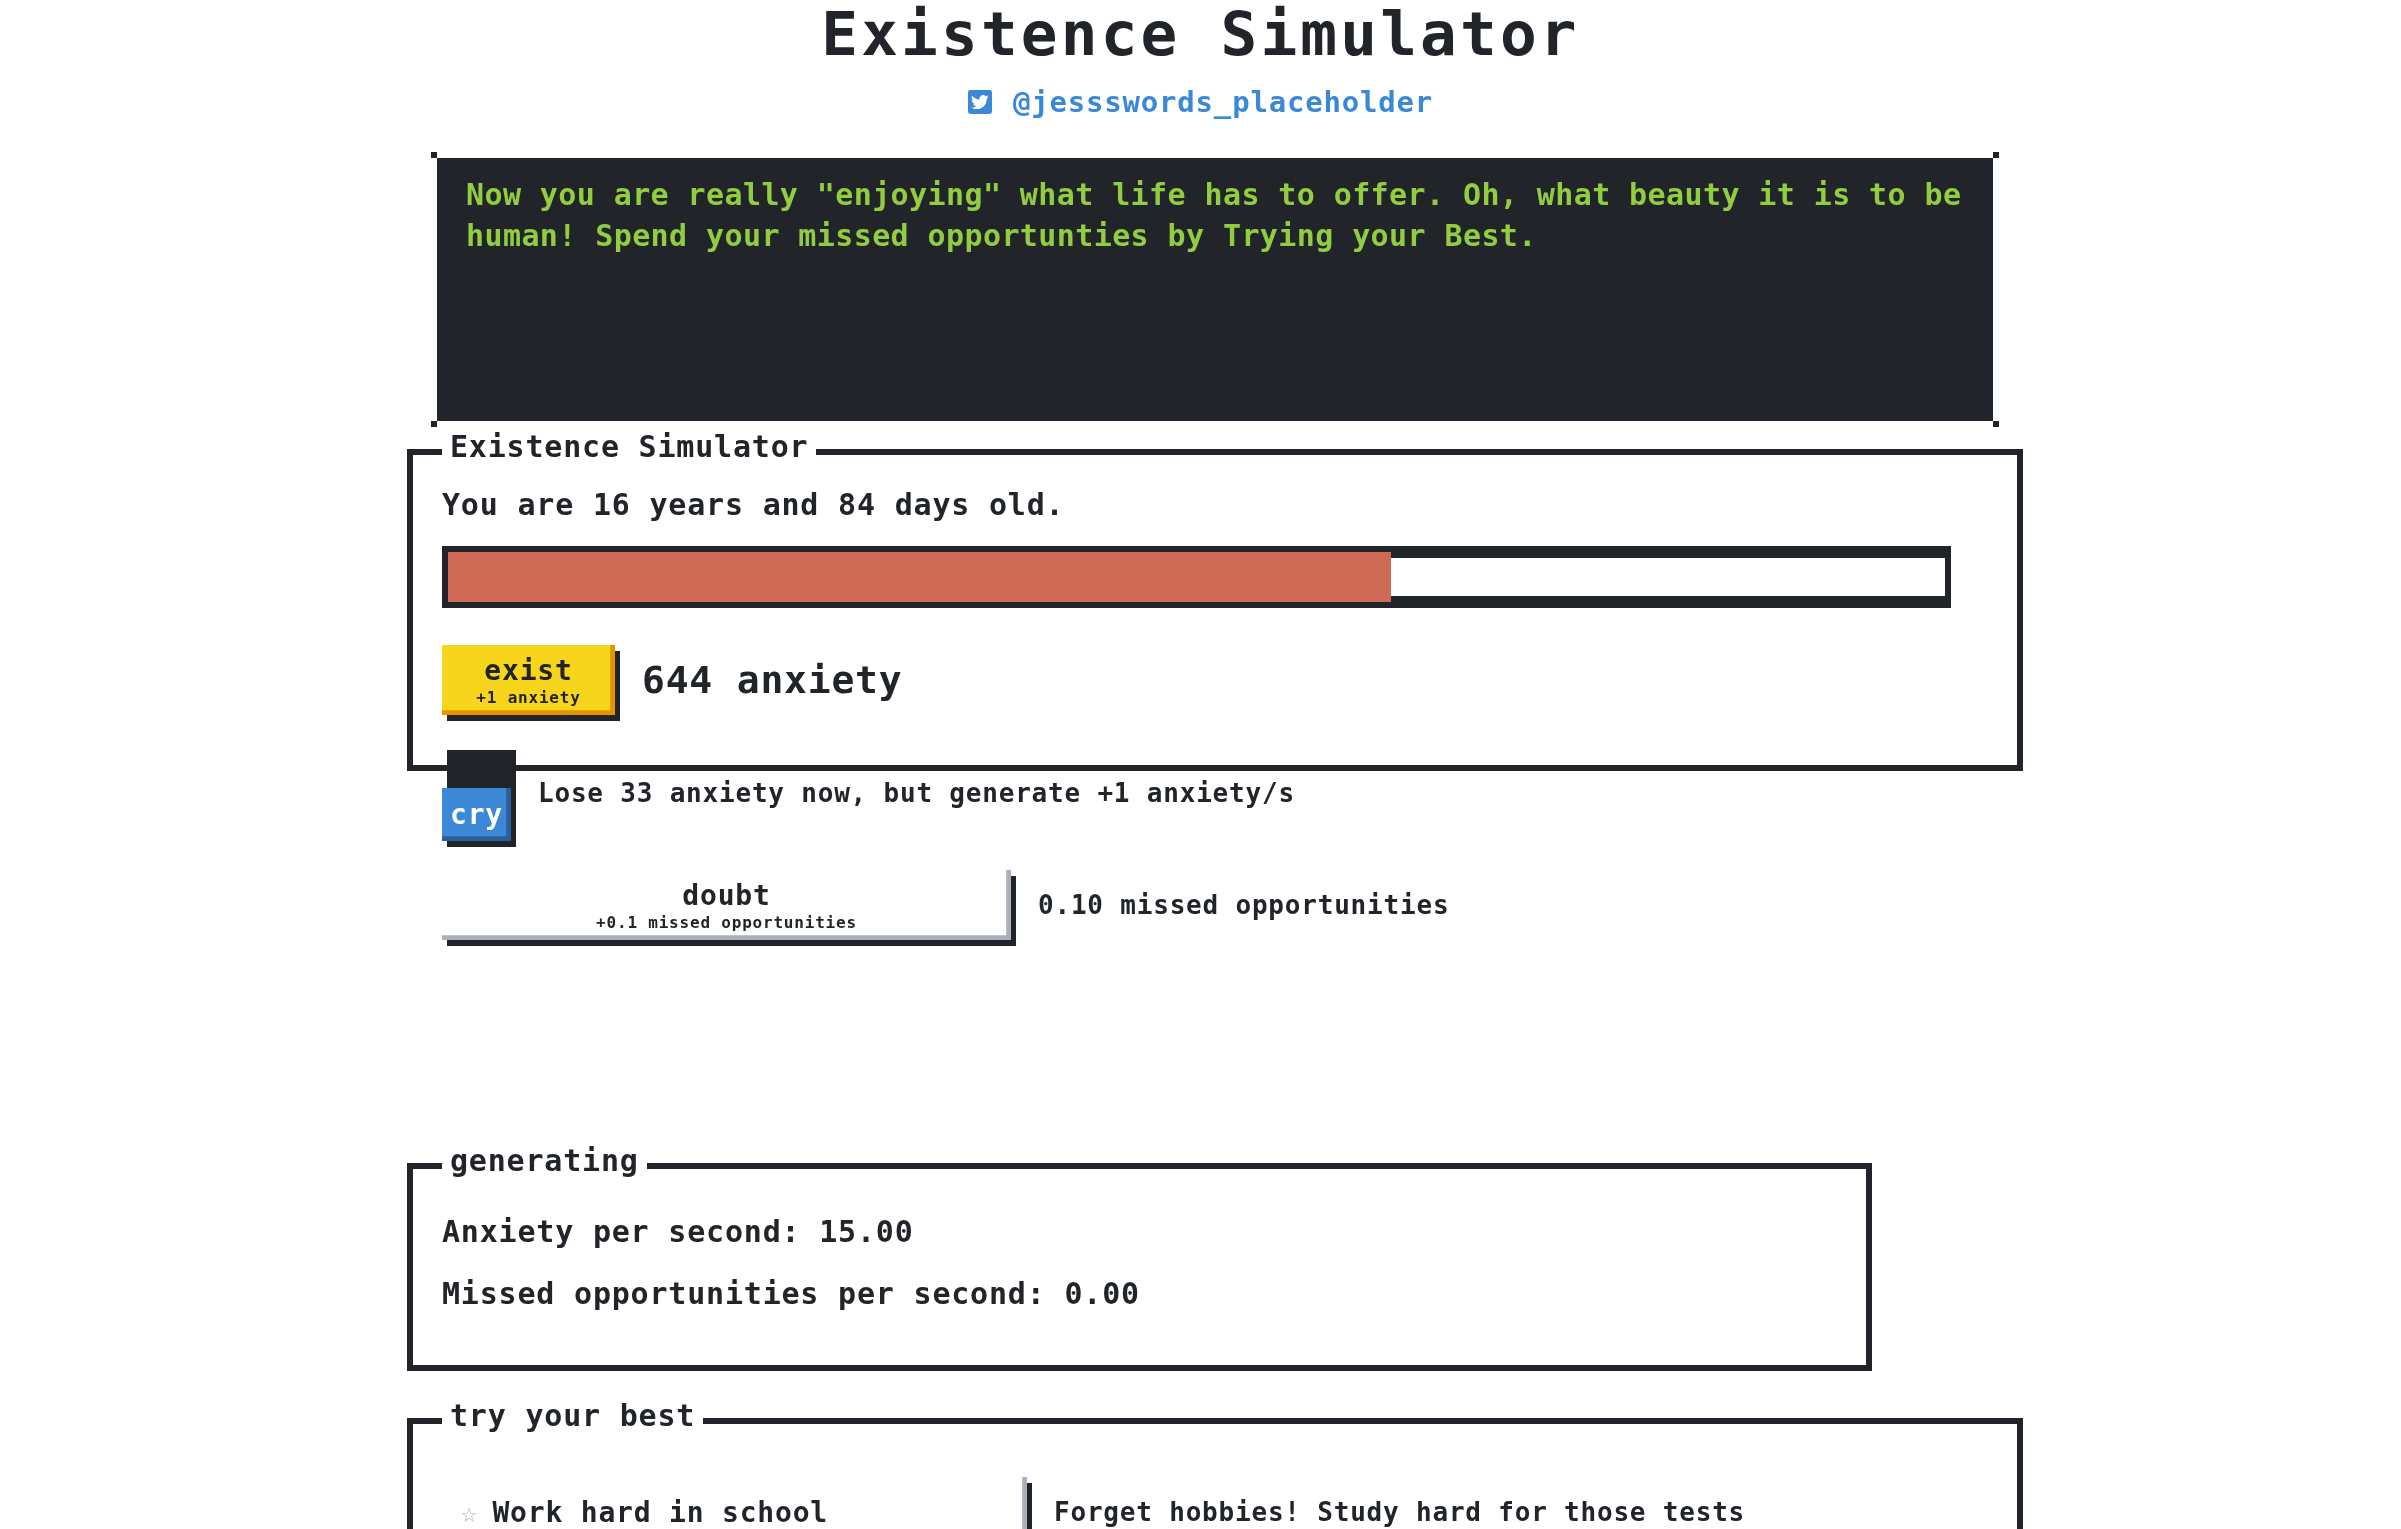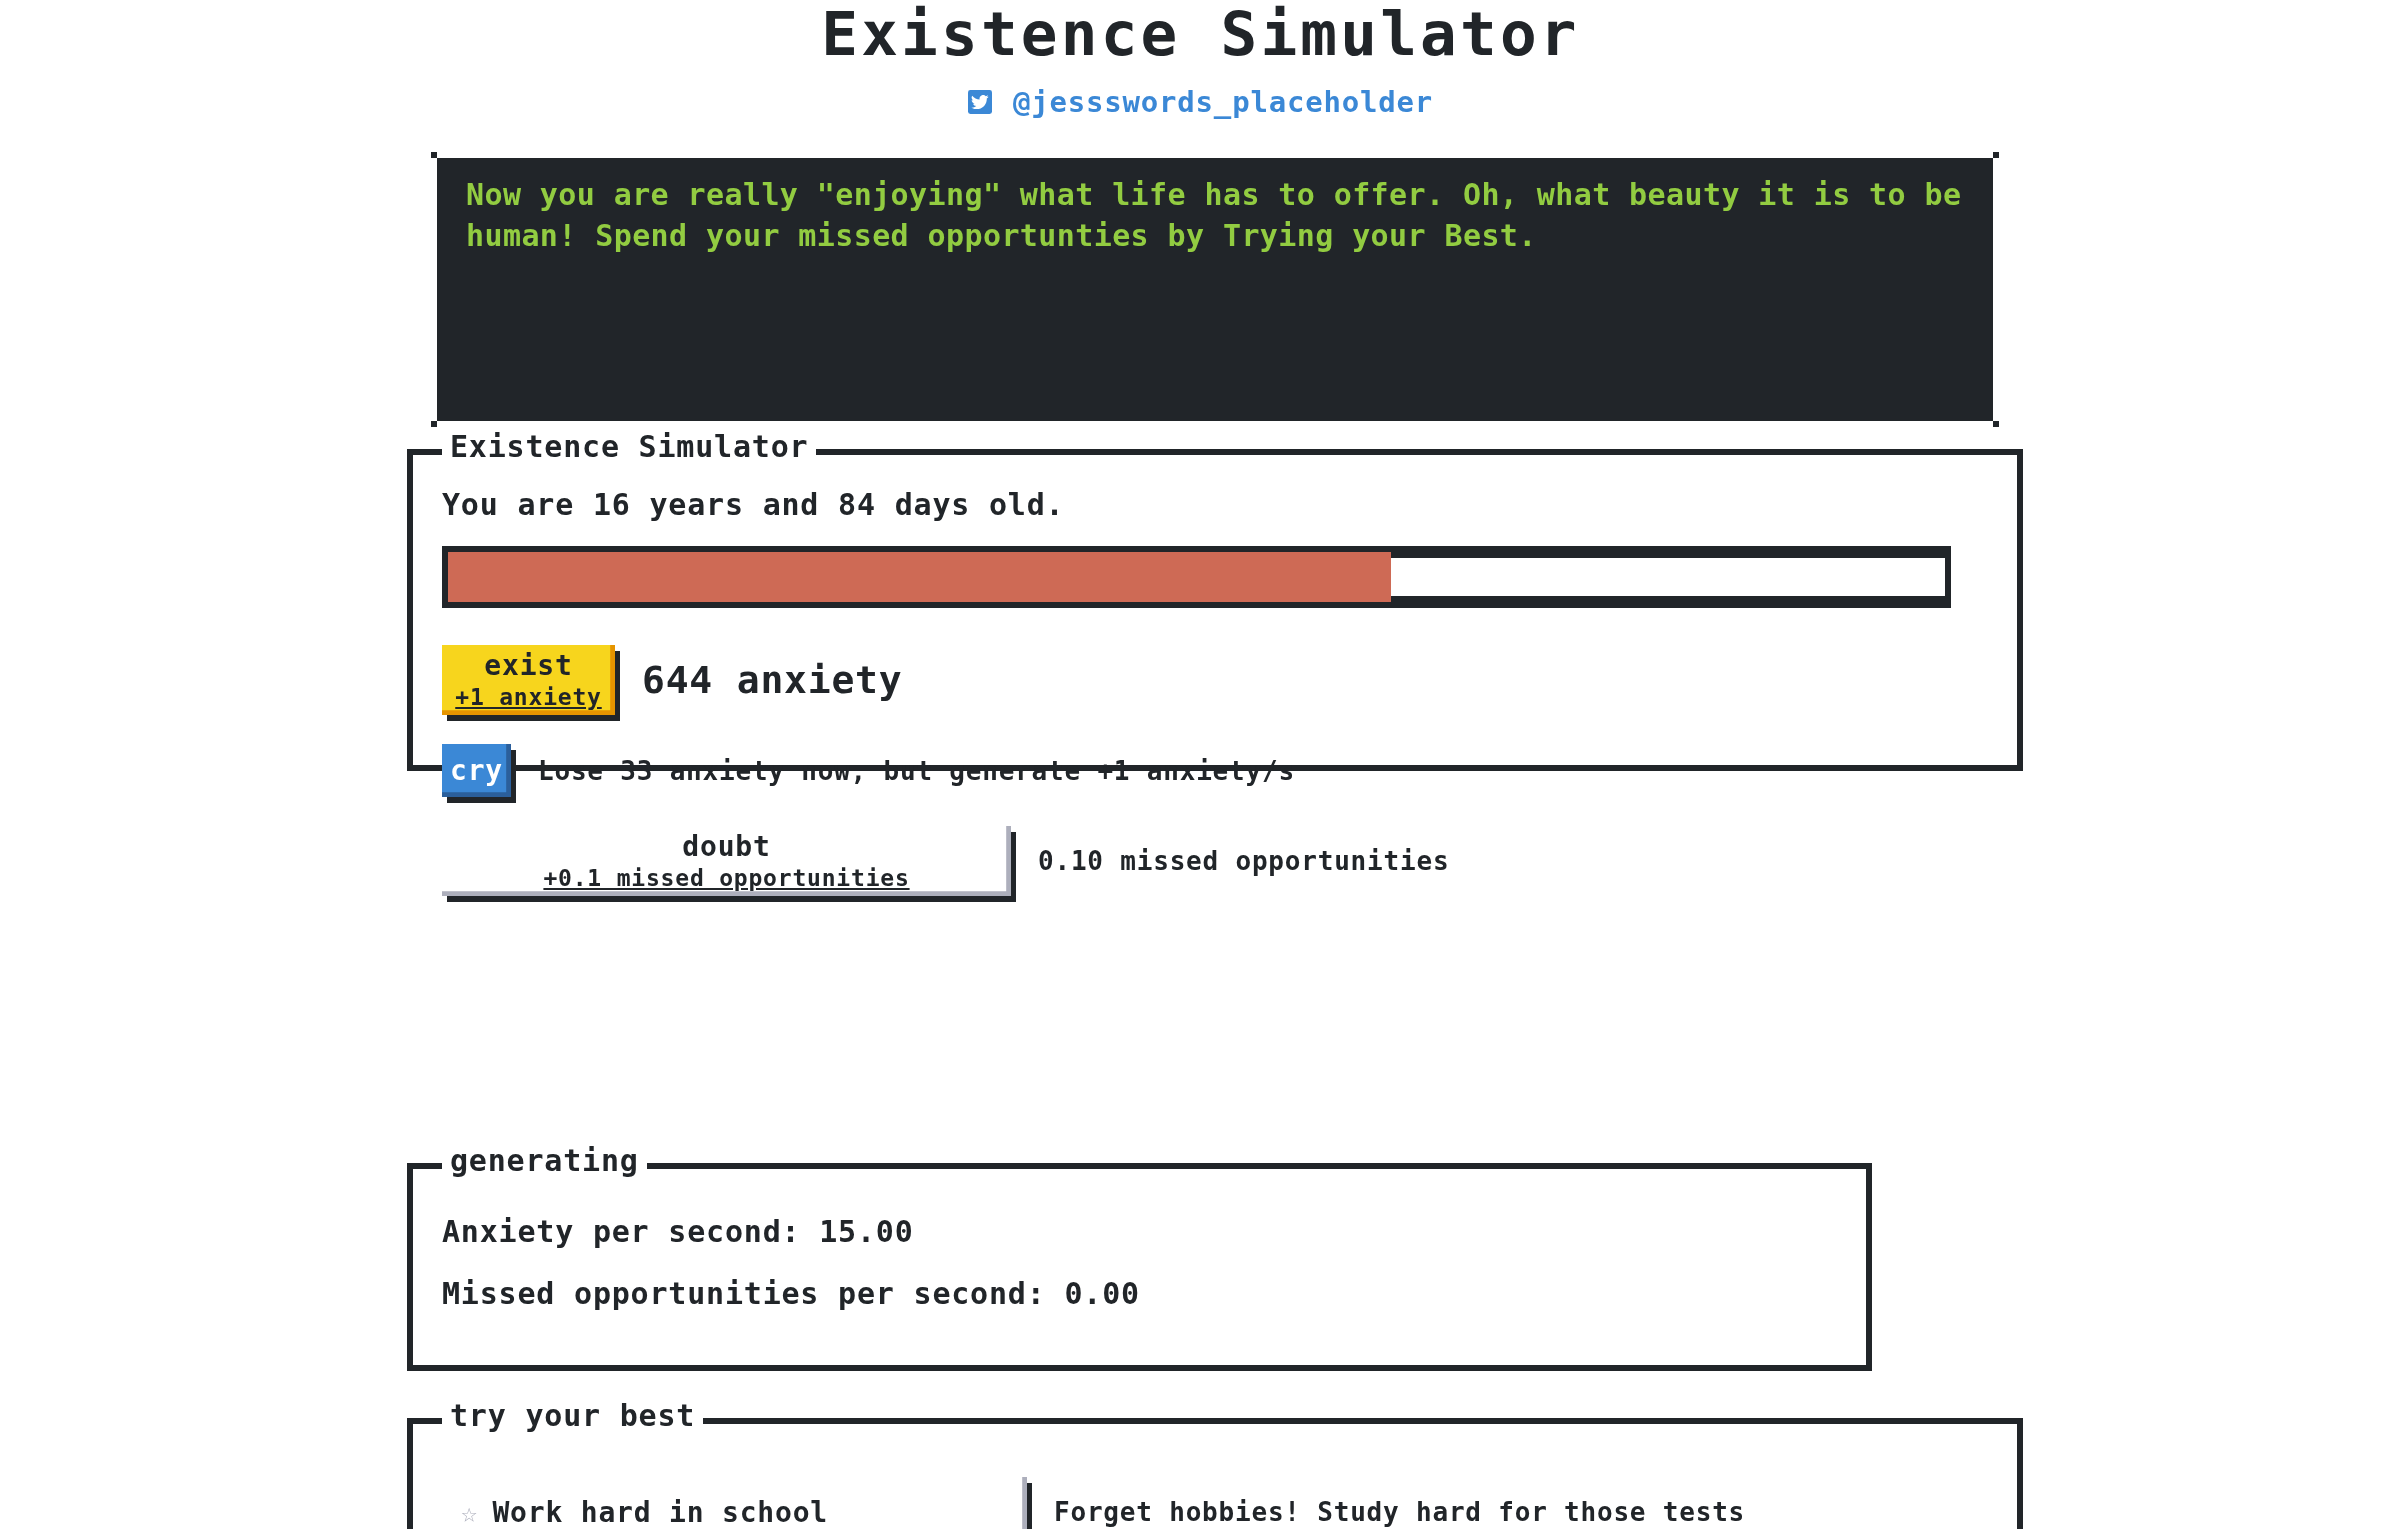--- a/index.html
+++ b/index.html
@@ -176,21 +176,21 @@
   .btn-wrap{position:relative;display:inline-block;z-index:1;}
 
   .btn-warning{background:#f7d51d;}
   .btn-primary{background:#3b88d6;color:#ffffff;}
   .btn-default{background:#fff;}
   .btn-default::after{box-shadow:inset -4.8px -4.8px #adafbc;}
   .btn-primary::after{box-shadow:inset -4.8px -4.8px #2b5f9b;}
   .btn-warning::after{box-shadow:inset -4.8px -4.8px #e59400;}
 
   .btn-main-label{font-size:28px;}
-  .btn-sub-label{font-size:23px;text-decoration:underline;}
+  .btn-sub-label{font-size:16px;}
 
   .btn-side-text{
     font-size:38px;
     font-weight:700;
     letter-spacing:0.8px;
     margin-left:27px;
     white-space:nowrap;
   }
   .btn-side-text.sm{font-size:26px;}
 
@@ -245,21 +245,21 @@
           <span class="btn-main-label">exist</span>
           <span class="btn-sub-label">+1 anxiety</span>
         </button>
       </span>
       <span class="btn-side-text">644 anxiety</span>
     </div>
 
     <div class="row" style="margin-top:29px;">
       <span class="btn-wrap">
         <span class="btn-shadow"></span>
-        <button class="nes-btn btn-primary" style="width:69px;height:53px;">
+        <button class="nes-btn btn-primary" style="width:69px;height:53px;margin-top:44px;">
           <span class="btn-main-label">cry</span>
         </button>
       </span>
       <span class="btn-side-text sm">Lose 33 anxiety now, but generate +1 anxiety/s</span>
     </div>
 
     <div class="row" style="margin-top:29px;">
       <span class="btn-wrap">
         <span class="btn-shadow"></span>
         <button class="nes-btn btn-default" style="width:569px;height:70px;">

